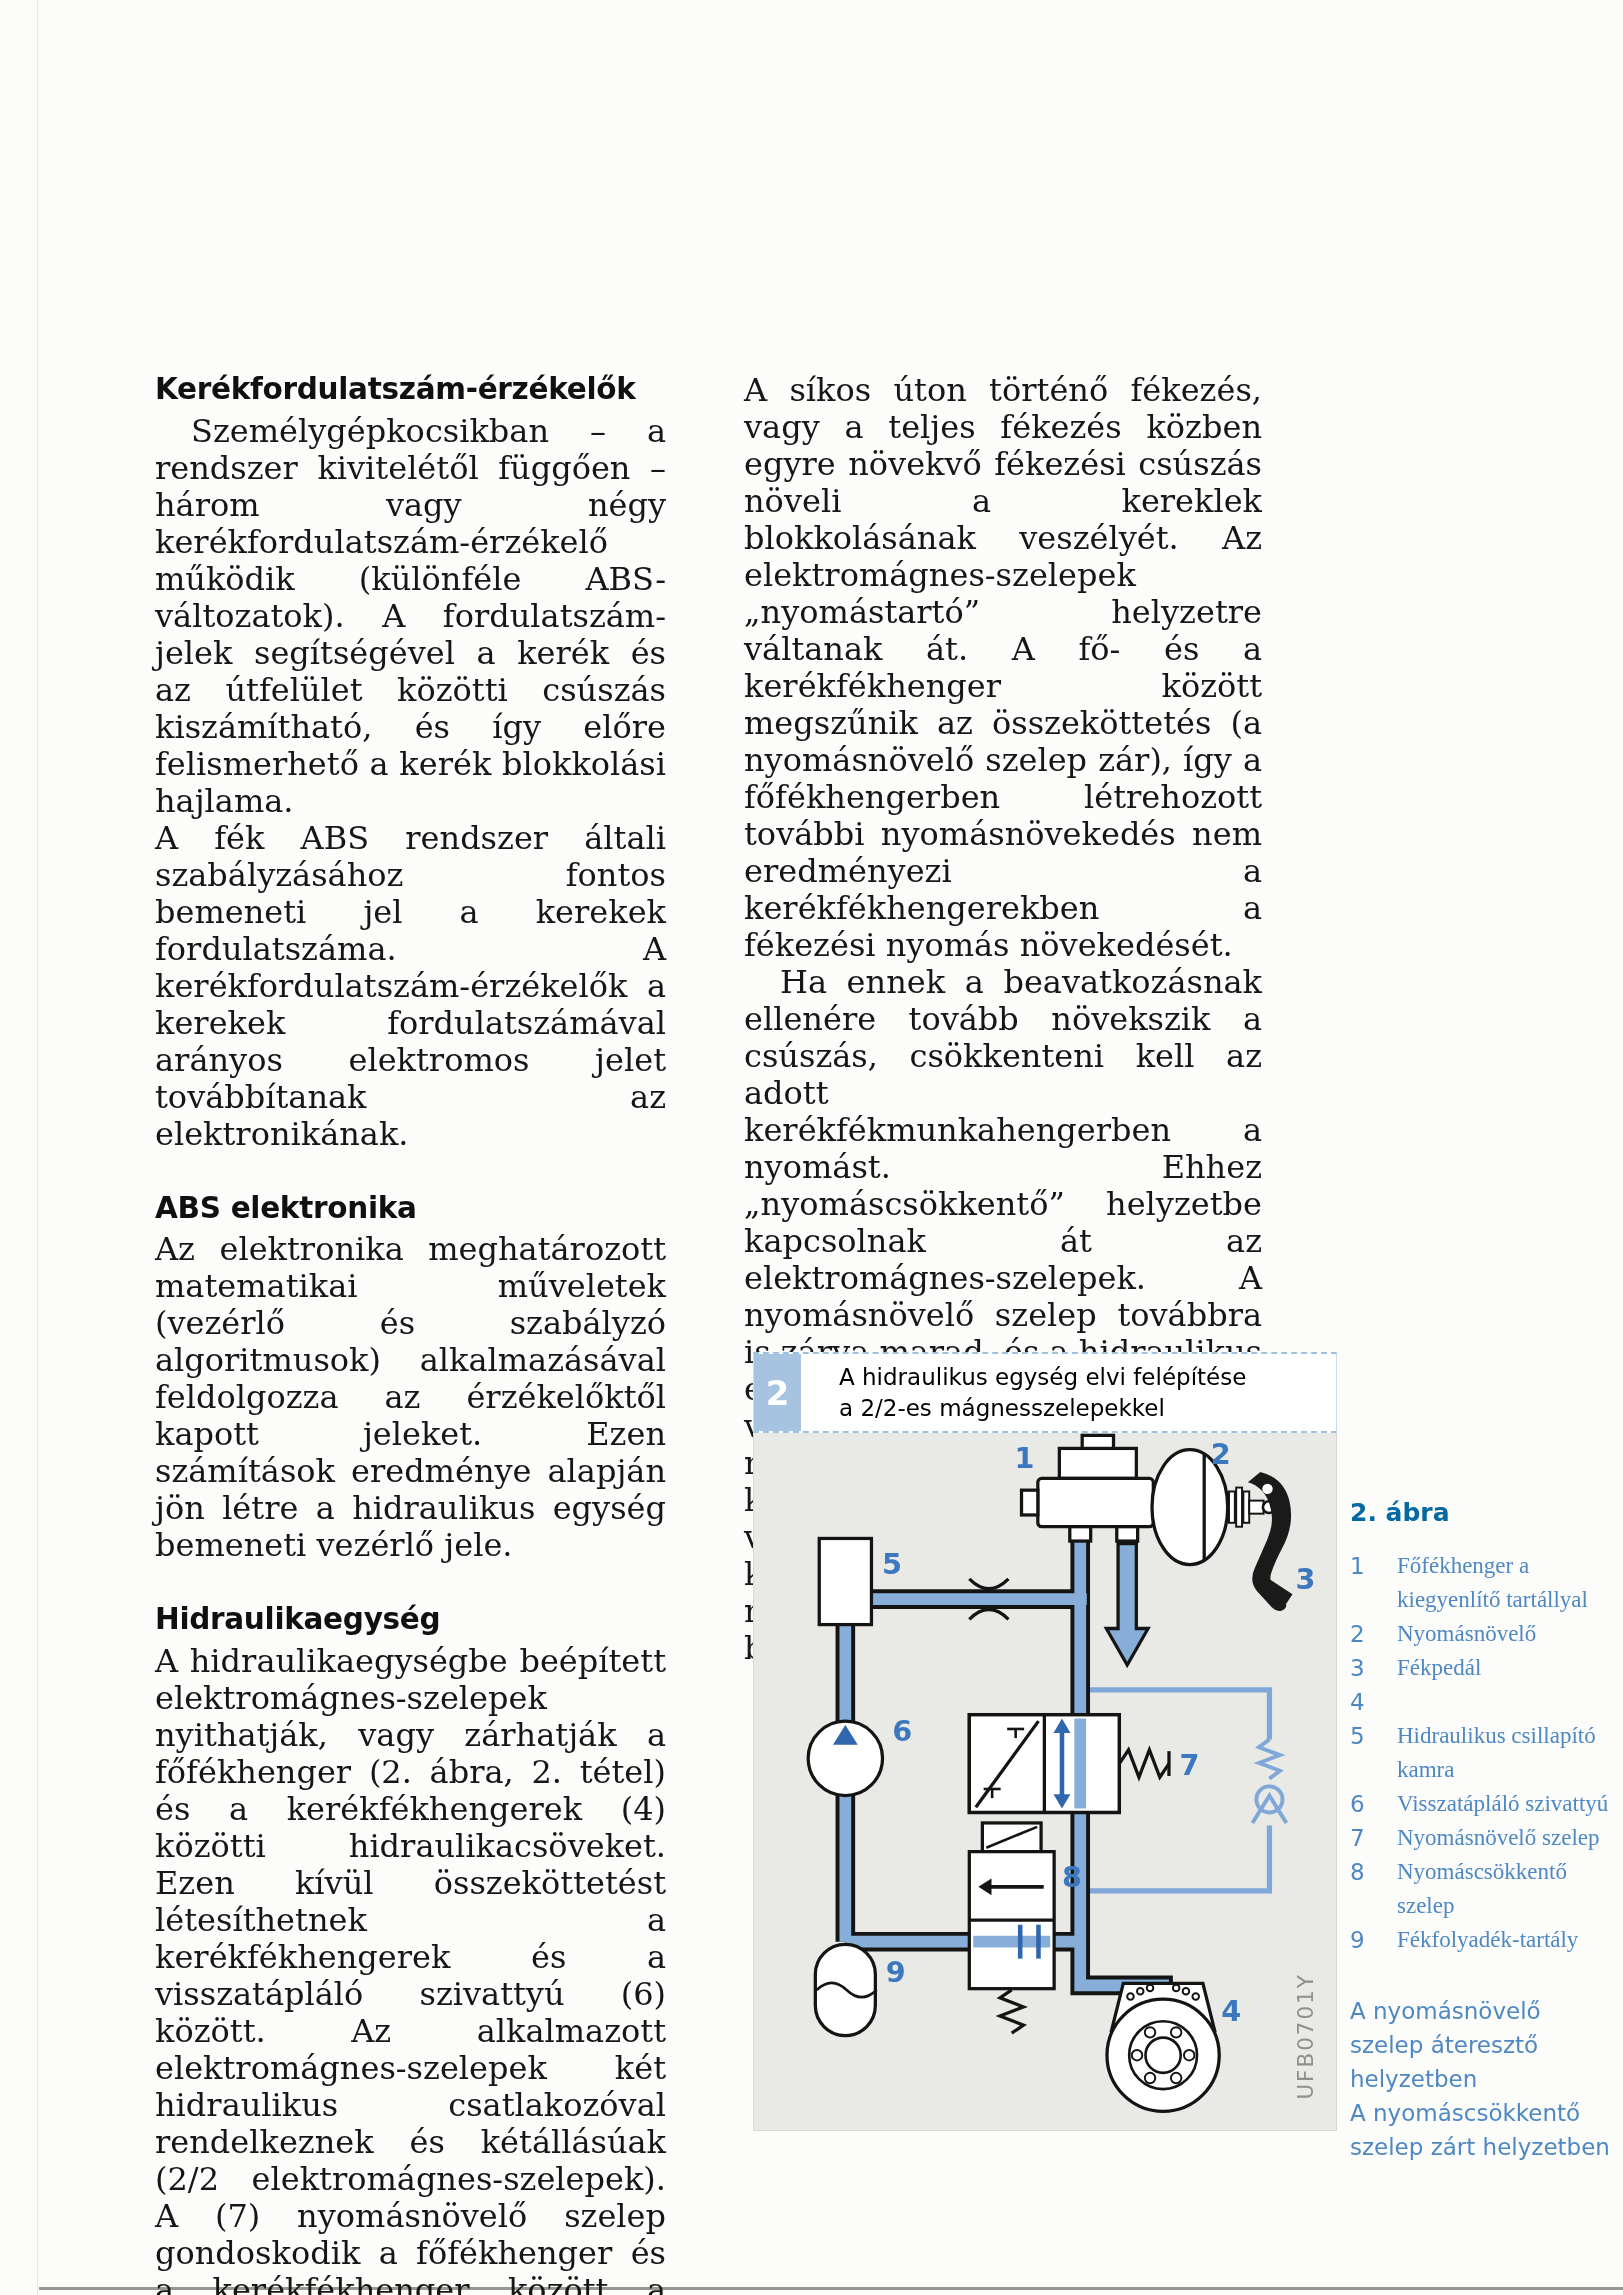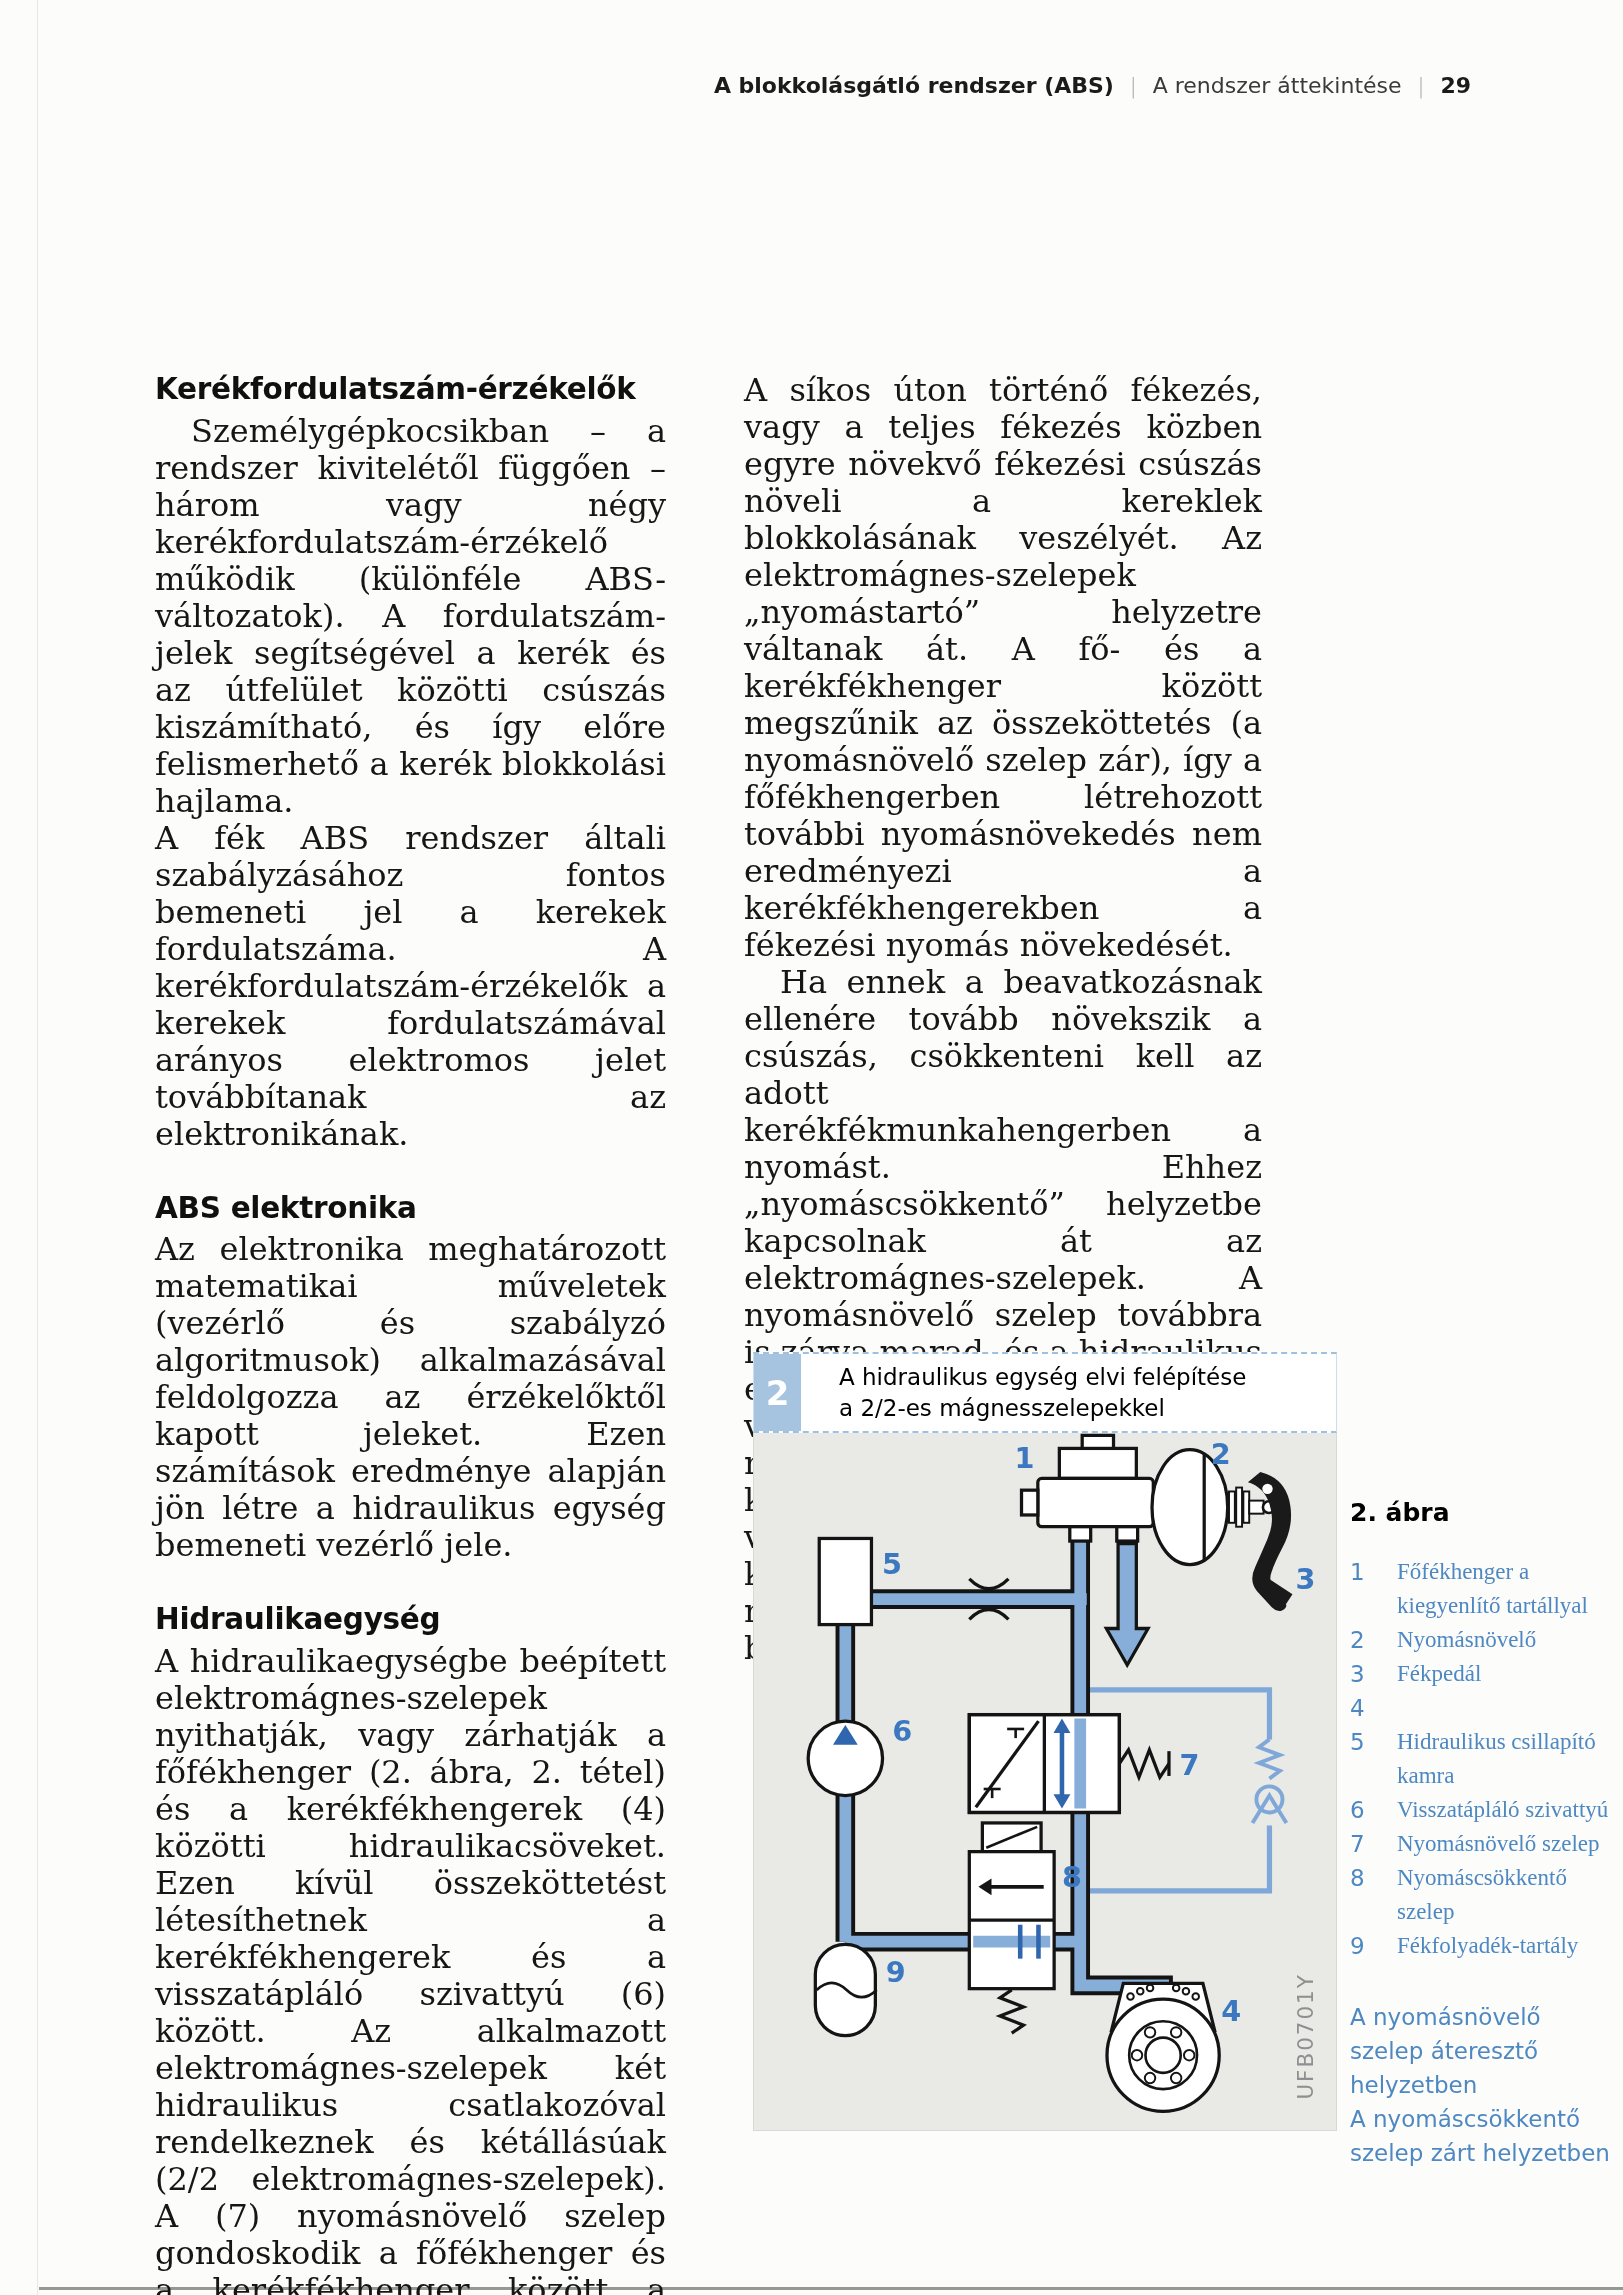--- a/index.html
+++ b/index.html
@@ -65,21 +65,21 @@
     border:1.3px solid #d8d8d4;border-top:none;
   }
   .fig-canvas svg{position:absolute;left:0;top:0;width:100%;height:100%;}
 
   
   .legend{
     position:absolute;left:1350px;top:1496px;width:267px;
     font-family:"DejaVu Sans","Liberation Sans",sans-serif;
     color:#4e88c2;font-size:23px;line-height:34px;
   }
-  .legend-title{font-weight:bold;color:#000000;font-size:25px;margin-bottom:25px;}
+  .legend-title{font-weight:bold;color:#0369a1;font-size:25px;margin-bottom:19px;}
   .leg-row{display:flex;align-items:flex-start;}
   .leg-num{flex:0 0 47px;}
   .leg-label{flex:1;font-family:Liberation Serif, serif;}
   .legend-notes{margin-top:37px;}
 
   svg text.part-label{
     font-family:"DejaVu Sans","Liberation Sans",sans-serif;
     font-weight:bold;font-size:44px;fill:#3c78c0;
   }
   svg text.watermark{
@@ -87,23 +87,20 @@
     font-size:33px;fill:#8f8f8f;letter-spacing:3px;
   }
 </style>
 </head>
 <body>
 
 <div id="page">
   <div class="scan-left-line"></div>
   <div class="scan-bottom-line"></div>
 
-  <div class="page-header">
-    <span class="hdr-bold">A blokkolásgátló rendszer (ABS)</span><span class="hdr-sep">|</span><span>A rendszer áttekintése</span><span class="hdr-sep">|</span><span class="hdr-page">29</span>
-  </div>
 
   <div id="left-col" class="text-col">
       <div class="col-heading">Kerékfordulatszám-érzékelők</div>
       <p class="body-p indent">Személygépkocsikban – a rendszer kivitelétől függően – három vagy négy kerékfordulatszám-érzékelő működik (különféle ABS-változatok). A fordulatszám-jelek segítségével a kerék és az útfelület közötti csúszás kiszámítható, és így előre felismerhető a kerék blokkolási hajlama.</p>
       <p class="body-p">A fék ABS rendszer általi szabályzásához fontos bemeneti jel a kerekek fordulatszáma. A kerékfordulatszám-érzékelők a kerekek fordulatszámával arányos elektromos jelet továbbítanak az elektronikának.</p>
       <div class="col-heading">ABS elektronika</div>
       <p class="body-p">Az elektronika meghatározott matematikai műveletek (vezérlő és szabályzó algoritmusok) alkalmazásával feldolgozza az érzékelőktől kapott jeleket. Ezen számítások eredménye alapján jön létre a hidraulikus egység bemeneti vezérlő jele.</p>
       <div class="col-heading">Hidraulikaegység</div>
       <p class="body-p">A hidraulikaegységbe beépített elektromágnes-szelepek nyithatják, vagy zárhatják a főfékhenger (2. ábra, 2. tétel) és a kerékfékhengerek (4) közötti hidraulikacsöveket. Ezen kívül összeköttetést létesíthetnek a kerékfékhengerek és a visszatápláló szivattyú (6) között. Az alkalmazott elektromágnes-szelepek két hidraulikus csatlakozóval rendelkeznek és kétállásúak (2/2 elektromágnes-szelepek). A (7) nyomásnövelő szelep gondoskodik a főfékhenger és a kerékfékhenger között a nyomás növeléséről, a (8) nyomáscsökkentő szelep pedig a nyomás csökkentéséről. Minden egyes kerékfékhengerhez tartozik egy ilyen elektromágnes-szeleppár.</p>
       <p class="body-p gap-before">Normál helyzetben a hidraulikaegység elektromágnes-szelepei a „nyomásnövelés” helyzetben vannak. A nyomásnövelő szelep átereszti a nyomást. A hidraulikus egység átmenő összeköttetést képez a főfékhenger és a kerékfékhengerek között. Ezáltal a főfékhengerben a fékezési folyamat során létrehozott nyomás közvetlenül eljut a különböző kerekek főfékhengereibe.</p>

